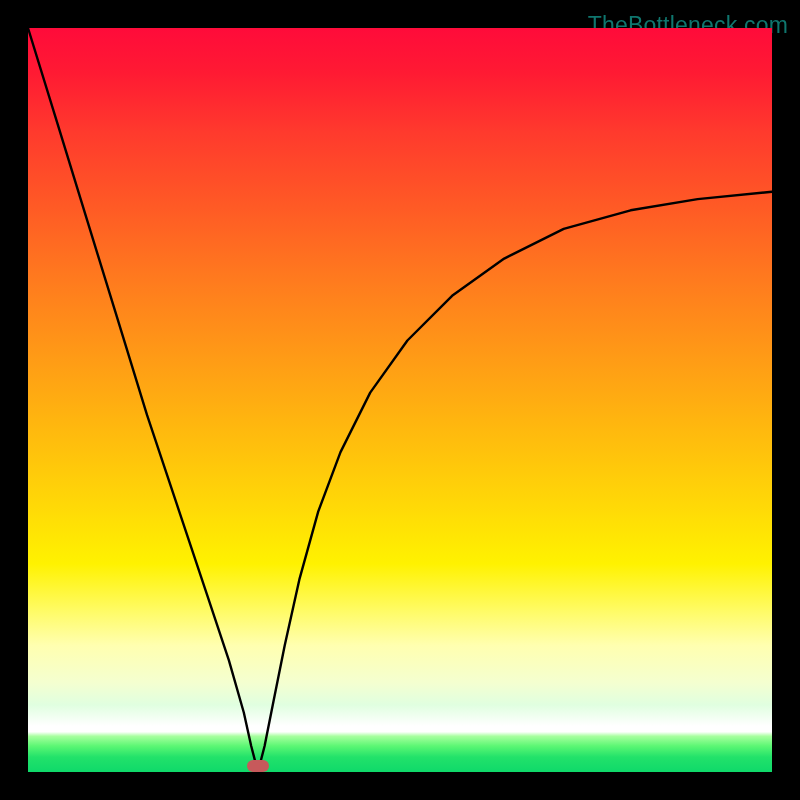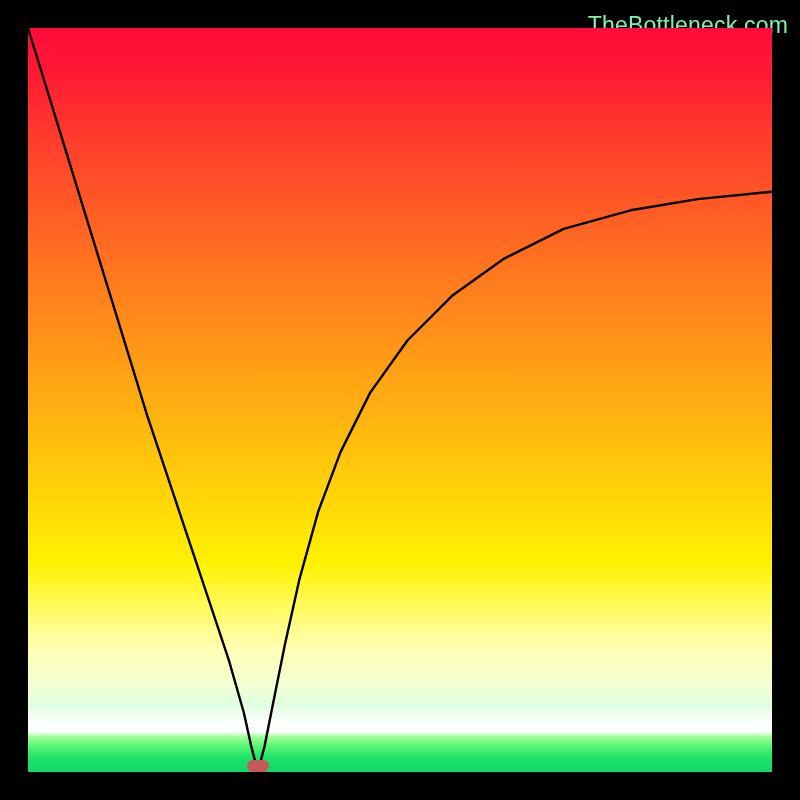--- a/index.html
+++ b/index.html
@@ -14,21 +14,21 @@
   .frame {
     position: relative;
     width: 800px;
     height: 800px;
     background: #000;
   }
   .watermark {
     position: absolute;
     top: 12px;
     right: 12px;
-    color: #86efac;
+    color: #0f766e;
     font-size: 23px;
     font-weight: 400;
     letter-spacing: 0.2px;
     user-select: none;
   }
   .plot {
     position: absolute;
     left: 28px;
     top: 28px;
     width: 744px;

